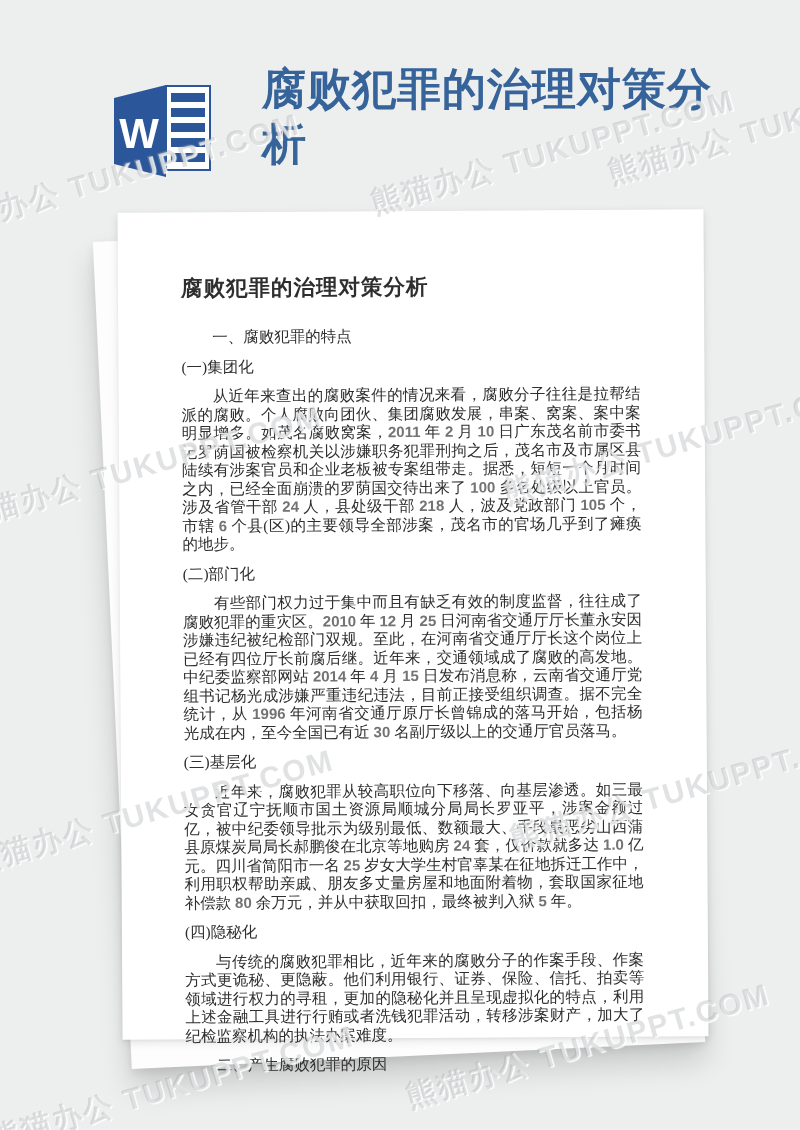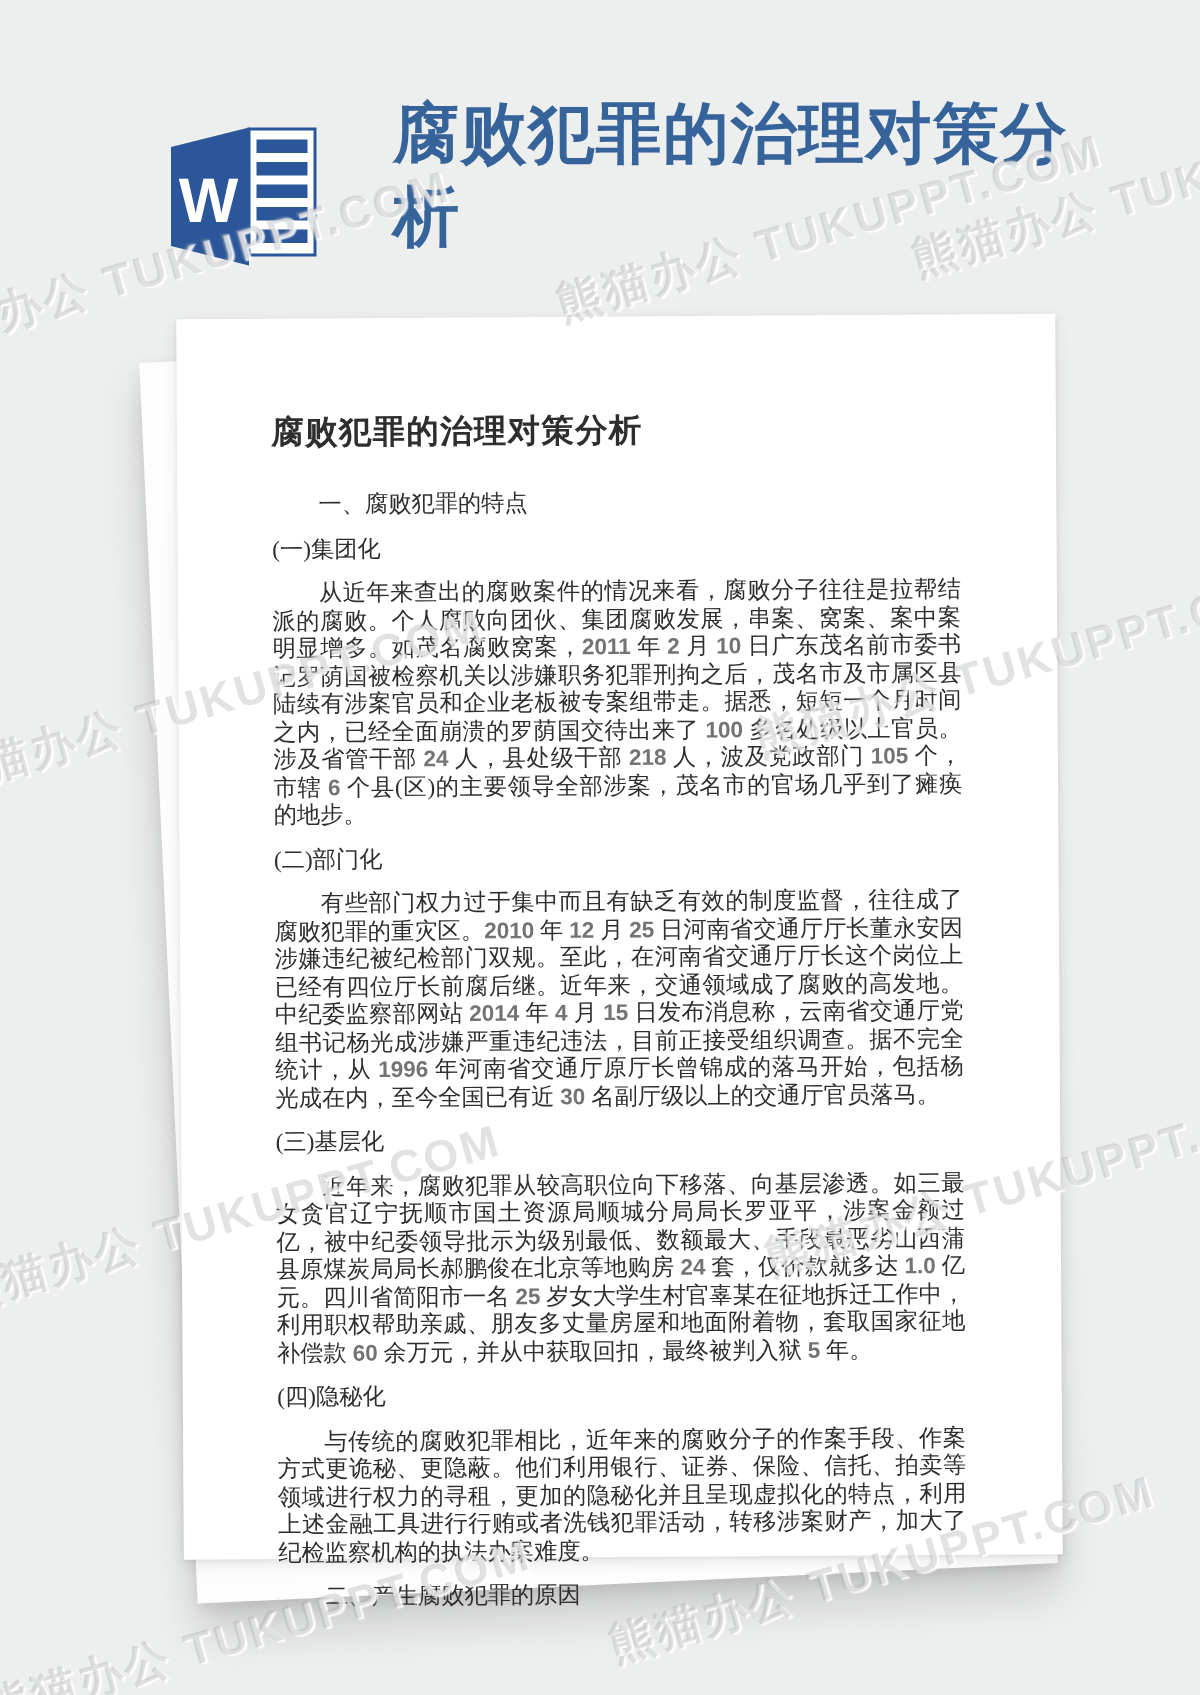--- a/index.html
+++ b/index.html
@@ -76,21 +76,21 @@
   <div class="doc-title">腐败犯罪的治理对策分析</div>
 
   <div class="blk h-indent">一、腐败犯罪的特点</div>
   <div class="blk sub">(一)集团化</div>
   <div class="blk para">从近年来查出的腐败案件的情况来看，腐败分子往往是拉帮结派的腐败。个人腐败向团伙、集团腐败发展，串案、窝案、案中案明显增多。如茂名腐败窝案，<span class="num">2011</span> 年 <span class="num">2</span> 月 <span class="num">10</span> 日广东茂名前市委书记罗荫国被检察机关以涉嫌职务犯罪刑拘之后，茂名市及市属区县陆续有涉案官员和企业老板被专案组带走。据悉，短短一个月时间之内，已经全面崩溃的罗荫国交待出来了 <span class="num">100</span> 多名处级以上官员。涉及省管干部 <span class="num">24</span> 人，县处级干部 <span class="num">218</span> 人，波及党政部门 <span class="num">105</span> 个，市辖 <span class="num">6</span> 个县(区)的主要领导全部涉案，茂名市的官场几乎到了瘫痪的地步。</div>
 
   <div class="blk sub">(二)部门化</div>
   <div class="blk para">有些部门权力过于集中而且有缺乏有效的制度监督，往往成了腐败犯罪的重灾区。<span class="num">2010</span> 年 <span class="num">12</span> 月 <span class="num">25</span> 日河南省交通厅厅长董永安因涉嫌违纪被纪检部门双规。至此，在河南省交通厅厅长这个岗位上已经有四位厅长前腐后继。近年来，交通领域成了腐败的高发地。中纪委监察部网站 <span class="num">2014</span> 年 <span class="num">4</span> 月 <span class="num">15</span> 日发布消息称，云南省交通厅党组书记杨光成涉嫌严重违纪违法，目前正接受组织调查。据不完全统计，从 <span class="num">1996</span> 年河南省交通厅原厅长曾锦成的落马开始，包括杨光成在内，至今全国已有近 <span class="num">30</span> 名副厅级以上的交通厅官员落马。</div>
 
   <div class="blk sub">(三)基层化</div>
-  <div class="blk para">近年来，腐败犯罪从较高职位向下移落、向基层渗透。如三最女贪官辽宁抚顺市国土资源局顺城分局局长罗亚平，涉案金额过亿，被中纪委领导批示为级别最低、数额最大、手段最恶劣山西蒲县原煤炭局局长郝鹏俊在北京等地购房 <span class="num">24</span> 套，仅价款就多达 <span class="num">1.0</span> 亿元。四川省简阳市一名 <span class="num">25</span> 岁女大学生村官辜某在征地拆迁工作中，利用职权帮助亲戚、朋友多丈量房屋和地面附着物，套取国家征地补偿款 <span class="num">60</span> 余万元，并从中获取回扣，最终被判入狱 <span class="num">5</span> 年。</div>
+  <div class="blk para">近年来，腐败犯罪从较高职位向下移落、向基层渗透。如三最女贪官辽宁抚顺市国土资源局顺城分局局长罗亚平，涉案金额过亿，被中纪委领导批示为级别最低、数额最大、手段最恶劣山西蒲县原煤炭局局长郝鹏俊在北京等地购房 <span class="num">24</span> 套，仅价款就多达 <span class="num">1.0</span> 亿元。四川省简阳市一名 <span class="num">25</span> 岁女大学生村官辜某在征地拆迁工作中，利用职权帮助亲戚、朋友多丈量房屋和地面附着物，套取国家征地补偿款 <span class="num">80</span> 余万元，并从中获取回扣，最终被判入狱 <span class="num">5</span> 年。</div>
 
   <div class="blk sub">(四)隐秘化</div>
   <div class="blk para">与传统的腐败犯罪相比，近年来的腐败分子的作案手段、作案方式更诡秘、更隐蔽。他们利用银行、证券、保险、信托、拍卖等领域进行权力的寻租，更加的隐秘化并且呈现虚拟化的特点，利用上述金融工具进行行贿或者洗钱犯罪活动，转移涉案财产，加大了纪检监察机构的执法办案难度。</div>
 
   <div class="blk h-indent">二、产生腐败犯罪的原因</div>
 </div>
 
 <div class="wm-layer">
   <div class="wm" style="left:118px;top:176px;">熊猫办公 TUKUPPT.COM</div>
   <div class="wm" style="left:553px;top:152px;">熊猫办公 TUKUPPT.COM</div>

